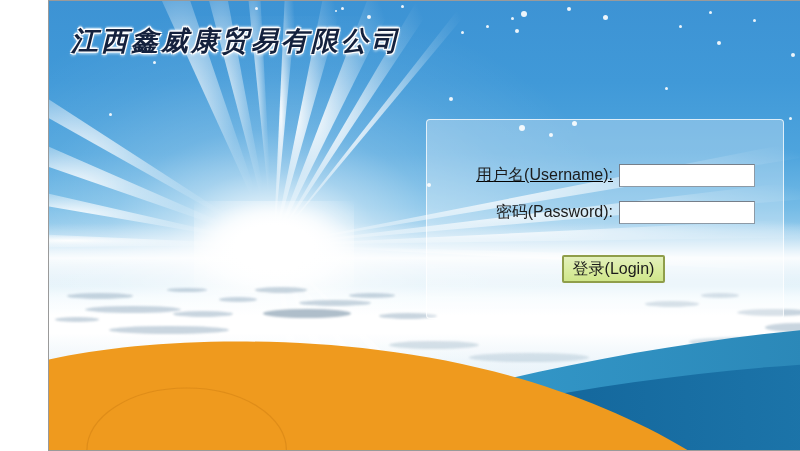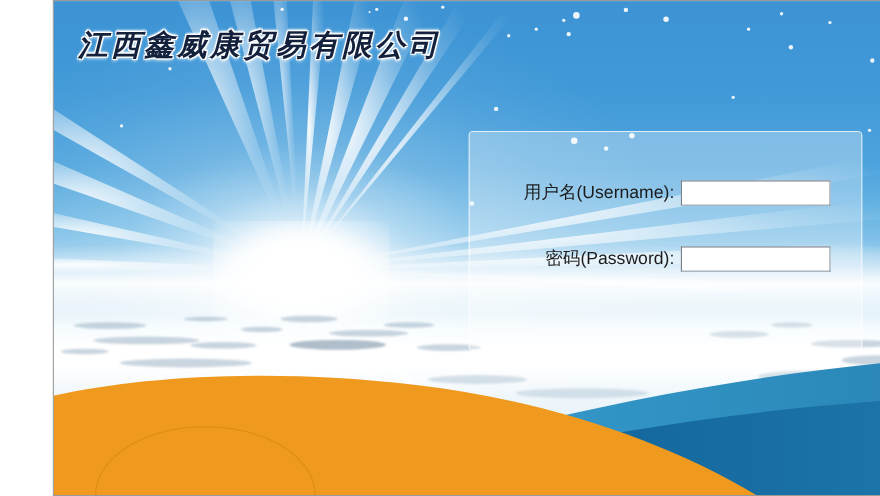--- a/index.html
+++ b/index.html
@@ -121,22 +121,22 @@
     border-radius: 4px;
     box-sizing: border-box;
   }
 
   .form-row {
     position: absolute;
     display: flex;
     align-items: center;
     white-space: nowrap;
   }
-  .row-user { left: 18px; top: 44px; }
-  .row-pass { left: 18px; top: 104px; }
+  .row-user { left: 18px; top: 44px; text-decoration: underline; }
+  .row-pass { left: 18px; top: 81px; }
 
   .field-label {
     font-size: 16px;
     color: #1b1b1b;
     text-align: right;
     width: 174px;
     padding-right: 6px;
     box-sizing: border-box;
   }
 
@@ -319,15 +319,16 @@
     <div class="form-row row-user">
       <span class="field-label">用户名(Username):</span>
       <input class="text-input" type="text" placeholder="" style="">
     </div>
 
     <div class="form-row row-pass">
       <span class="field-label">密码(Password):</span>
       <input class="text-input" type="password" placeholder="" style="">
     </div>
 
+    <button class="login-button">登录(Login)</button>
   </div>
 
 </div>
 
 </body></html>

